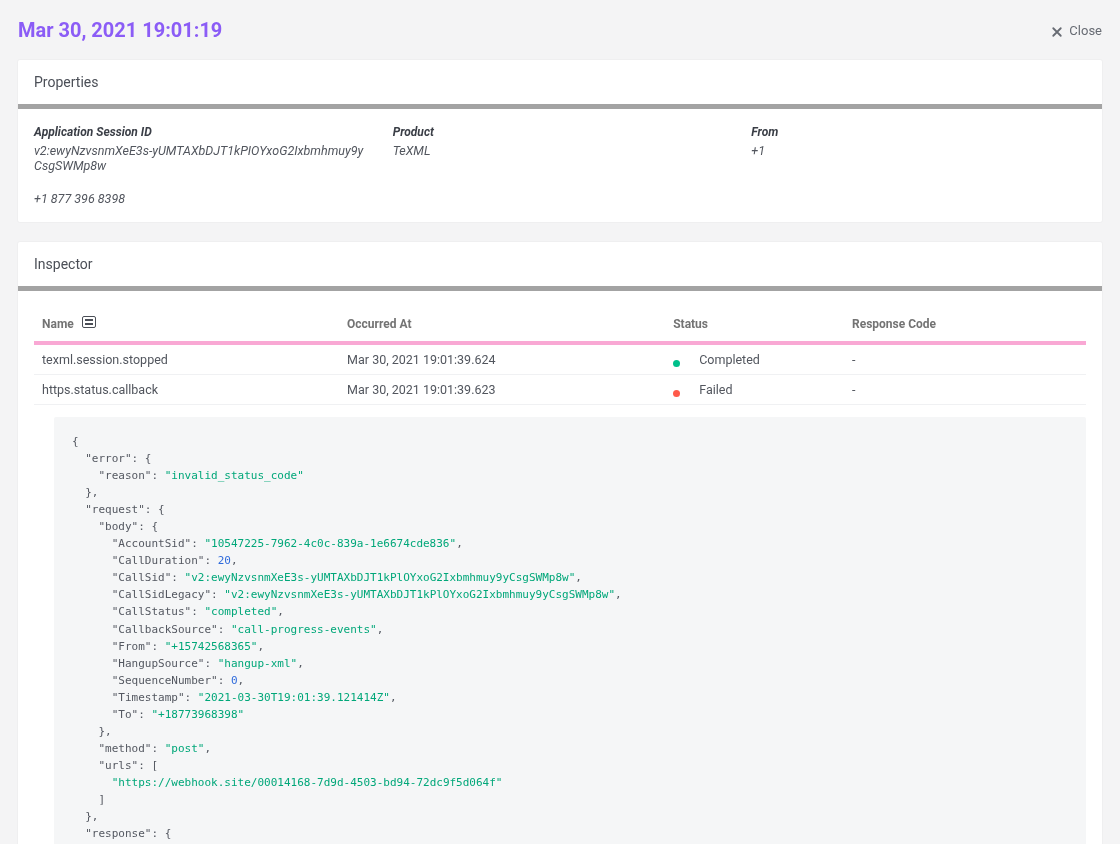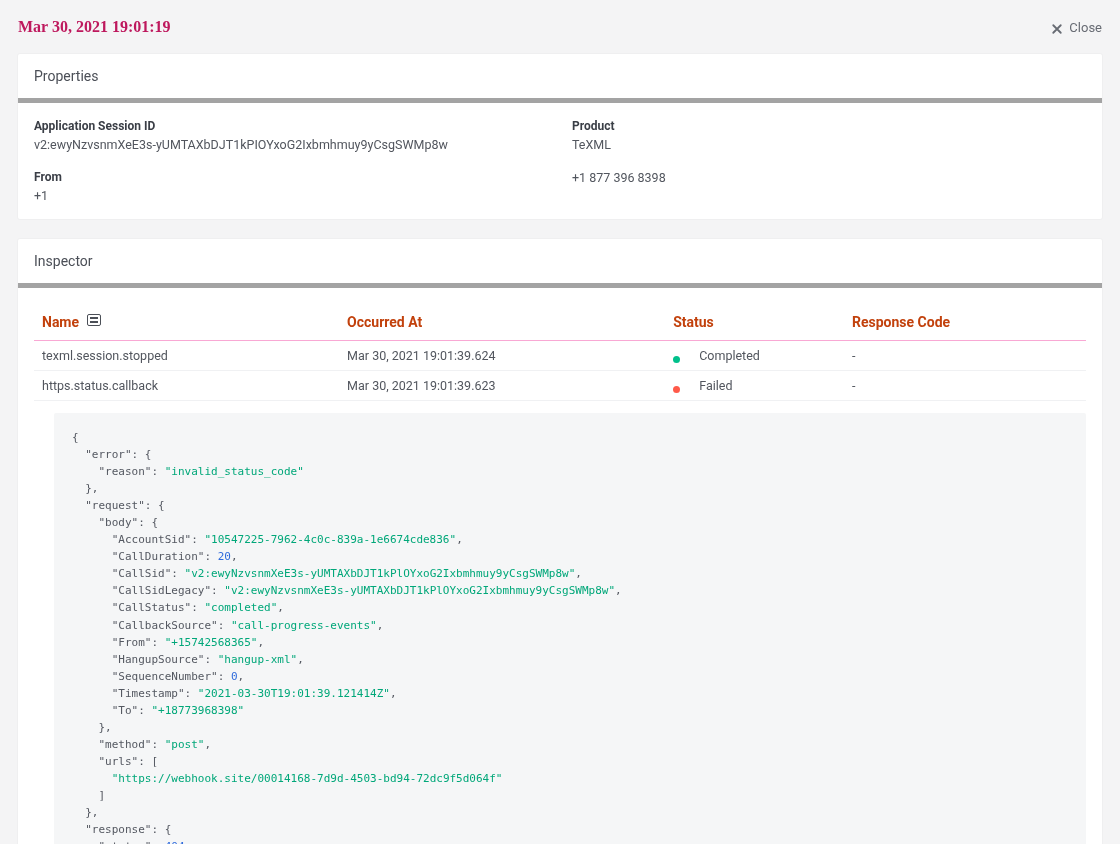--- a/index.html
+++ b/index.html
@@ -12,24 +12,23 @@
     font-size: 13px;
     padding: 18px;
   }
   .header-row {
     display: flex;
     justify-content: space-between;
     align-items: center;
     margin-bottom: 18px;
   }
   .page-title {
-    font-size: 16px;
+    font-size: 20px;
     font-weight: 700;
-    color: #be185d;
-    font-family: Liberation Serif, serif;
+    color: #8b5cf6;
   }
   .close-btn {
     display: flex;
     align-items: flex-end;
     gap: 6px;
     color: #676b73;
     font-size: 13px;
     cursor: pointer;
   }
   .close-btn svg { width: 12px; height: 12px; }
@@ -42,46 +41,47 @@
   .panel-header {
     padding: 14px 16px;
     font-weight: 400;
     color: #4b4f57;
     border-bottom: 5px solid #a3a3a3;
     font-size: 14px;
   }
   .panel-body { padding: 16px; }
   .prop-grid {
     display: grid;
-    grid-template-columns: 1fr 1fr;
+    grid-template-columns: 1fr 1fr 1fr;
     row-gap: 18px;
     column-gap: 24px;
+    font-style: italic;
   }
   .prop-label {
     font-weight: 700;
     color: #3a3e46;
     font-size: 12px;
     margin-bottom: 4px;
   }
   .prop-value {
     color: #52565e;
     font-size: 12.5px;
     word-break: break-all;
   }
   .inspector-table {
     width: 100%;
     border-collapse: collapse;
   }
   .inspector-table th {
     text-align: left;
     font-weight: 700;
-    color: #c2410c;
-    font-size: 14px;
+    color: #737373;
+    font-size: 12px;
     padding: 10px 8px;
-    border-bottom: 1px solid #f9a8d4;
+    border-bottom: 4px solid #f9a8d4;
   }
   .inspector-table td {
     text-align: left;
     color: #52565e;
     font-size: 12.5px;
     padding: 7px 8px;
     border-bottom: 1px solid #f0f1f3;
   }
   .name-th { display: flex; align-items: center; gap: 8px; }
   .detail-icon {

